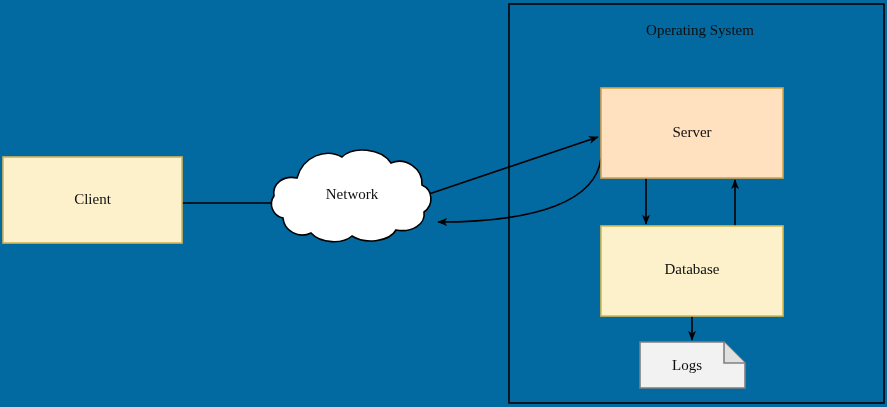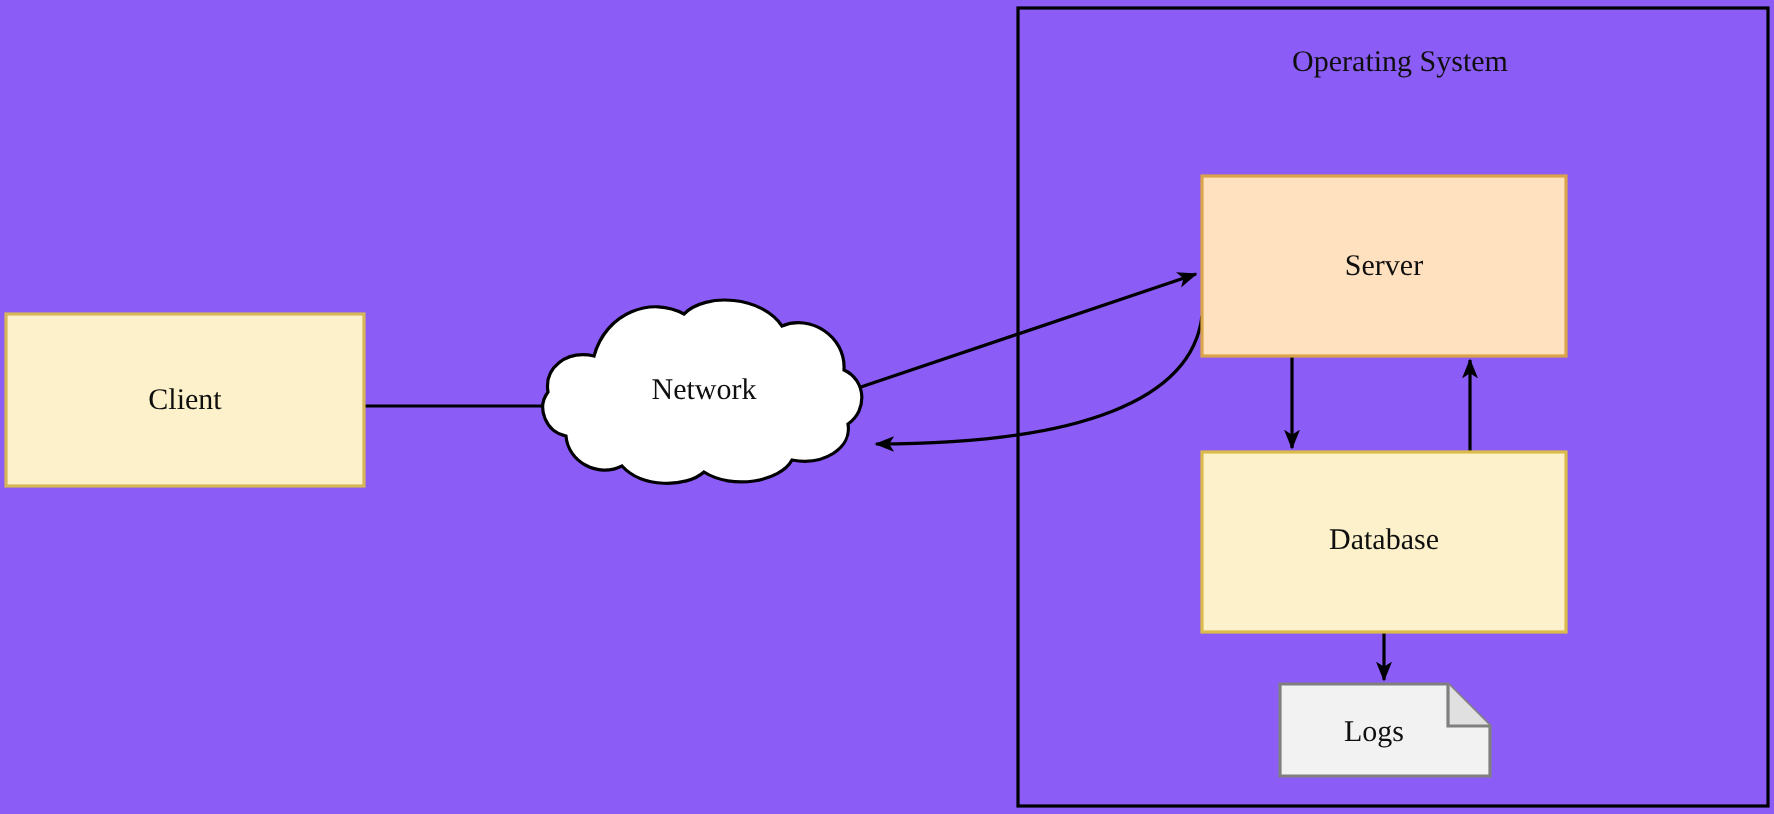--- a/index.html
+++ b/index.html
@@ -7,21 +7,21 @@
     padding: 0;
     background: #ffffff;
   }
   body {
     font-family: "Liberation Serif", "DejaVu Serif", serif;
   }
   #canvas {
     position: relative;
     width: 887px;
     height: 407px;
-    background: #8b5cf6;
+    background: #0369a1;
     overflow: hidden;
   }
   #diagram-svg {
     position: absolute;
     left: 0;
     top: 0;
     width: 887px;
     height: 407px;
   }
   .node-label {

